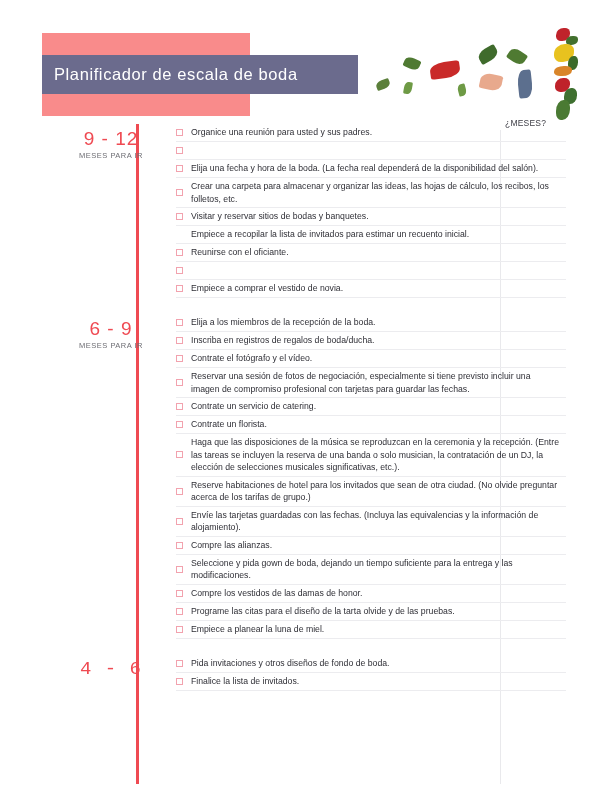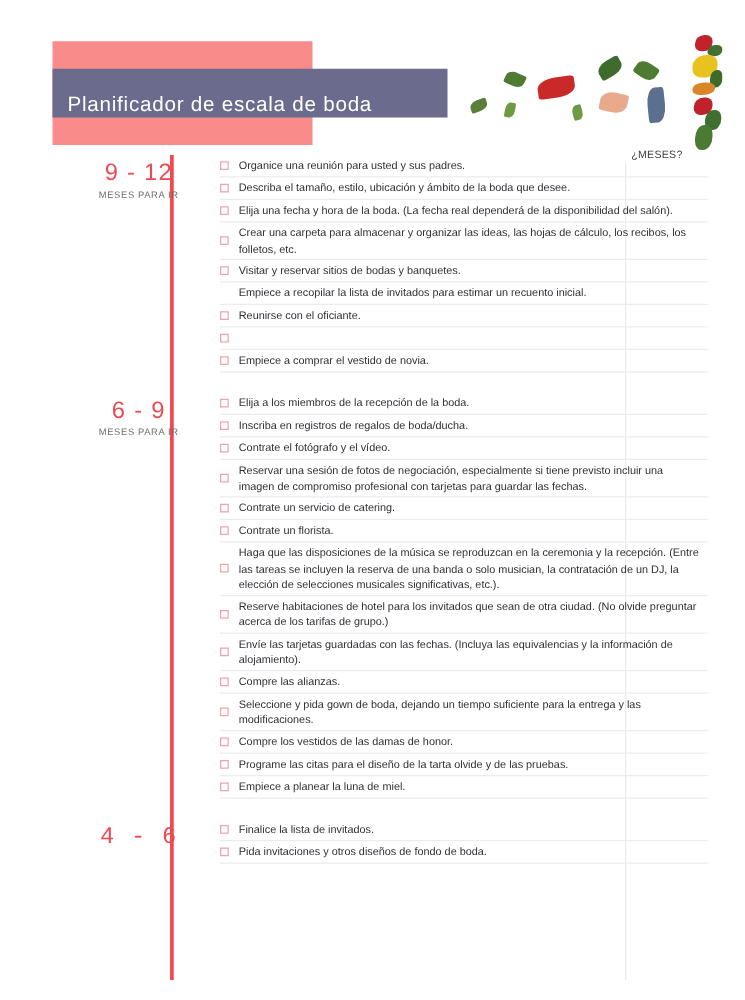--- a/index.html
+++ b/index.html
@@ -25,21 +25,21 @@
   #pink-block {
     position: absolute;
     left: 42px; top: 33px;
     width: 208px; height: 83px;
   }
   #title-bar {
     position: absolute;
     left: 42px; top: 55px;
     width: 316px; height: 39px;
     display: flex;
-    align-items: flex-end;
+    align-items: center;
   }
   #title-text {
     color: #ffffff;
     font-size: 16.5px;
     letter-spacing: 0.6px;
     padding-left: 12px;
     white-space: nowrap;
     font-weight: 400;
   }
 
@@ -193,21 +193,20 @@
         <div class="month-range" style="color: rgb(239, 74, 82);">9 - 12</div>
         <div class="month-sub">MESES PARA IR</div>
       </div>
       <div class="rows">
         <div class="row">
           <div class="checkbox" style="border-color: rgb(242, 162, 174);"></div>
           <div class="row-text">Organice una reunión para usted y sus padres.</div>
         </div>
         <div class="row">
           <div class="checkbox" style="border-color: rgb(242, 162, 174);"></div>
-          <div class="row-text">Describa el tamaño, estilo, ubicación y ámbito de la boda que desee.</div>
         </div>
         <div class="row">
           <div class="checkbox" style="border-color: rgb(242, 162, 174);"></div>
           <div class="row-text">Elija una fecha y hora de la boda. (La fecha real dependerá de la disponibilidad del salón).</div>
         </div>
         <div class="row">
           <div class="checkbox" style="border-color: rgb(242, 162, 174);"></div>
           <div class="row-text">Crear una carpeta para almacenar y organizar las ideas, las hojas de cálculo, los recibos, los folletos, etc.</div>
         </div>
         <div class="row">
@@ -297,21 +296,21 @@
       </div>
     </div>
     <div class="section-gap"></div>
     <div class="section">
       <div class="month-label" style="top: 4px; font-family: Liberation Mono, monospace;">
         <div class="month-range" style="color: rgb(239, 74, 82);">4 - 6</div>
       </div>
       <div class="rows">
         <div class="row">
           <div class="checkbox" style="border-color: rgb(242, 162, 174);"></div>
+          <div class="row-text">Pida invitaciones y otros diseños de fondo de boda.</div>
+        </div>
+        <div class="row">
+          <div class="checkbox" style="border-color: rgb(242, 162, 174);"></div>
           <div class="row-text">Finalice la lista de invitados.</div>
         </div>
-        <div class="row">
-          <div class="checkbox" style="border-color: rgb(242, 162, 174);"></div>
-          <div class="row-text">Pida invitaciones y otros diseños de fondo de boda.</div>
-        </div>
       </div>
     </div>
   </div>
 
 </body></html>

